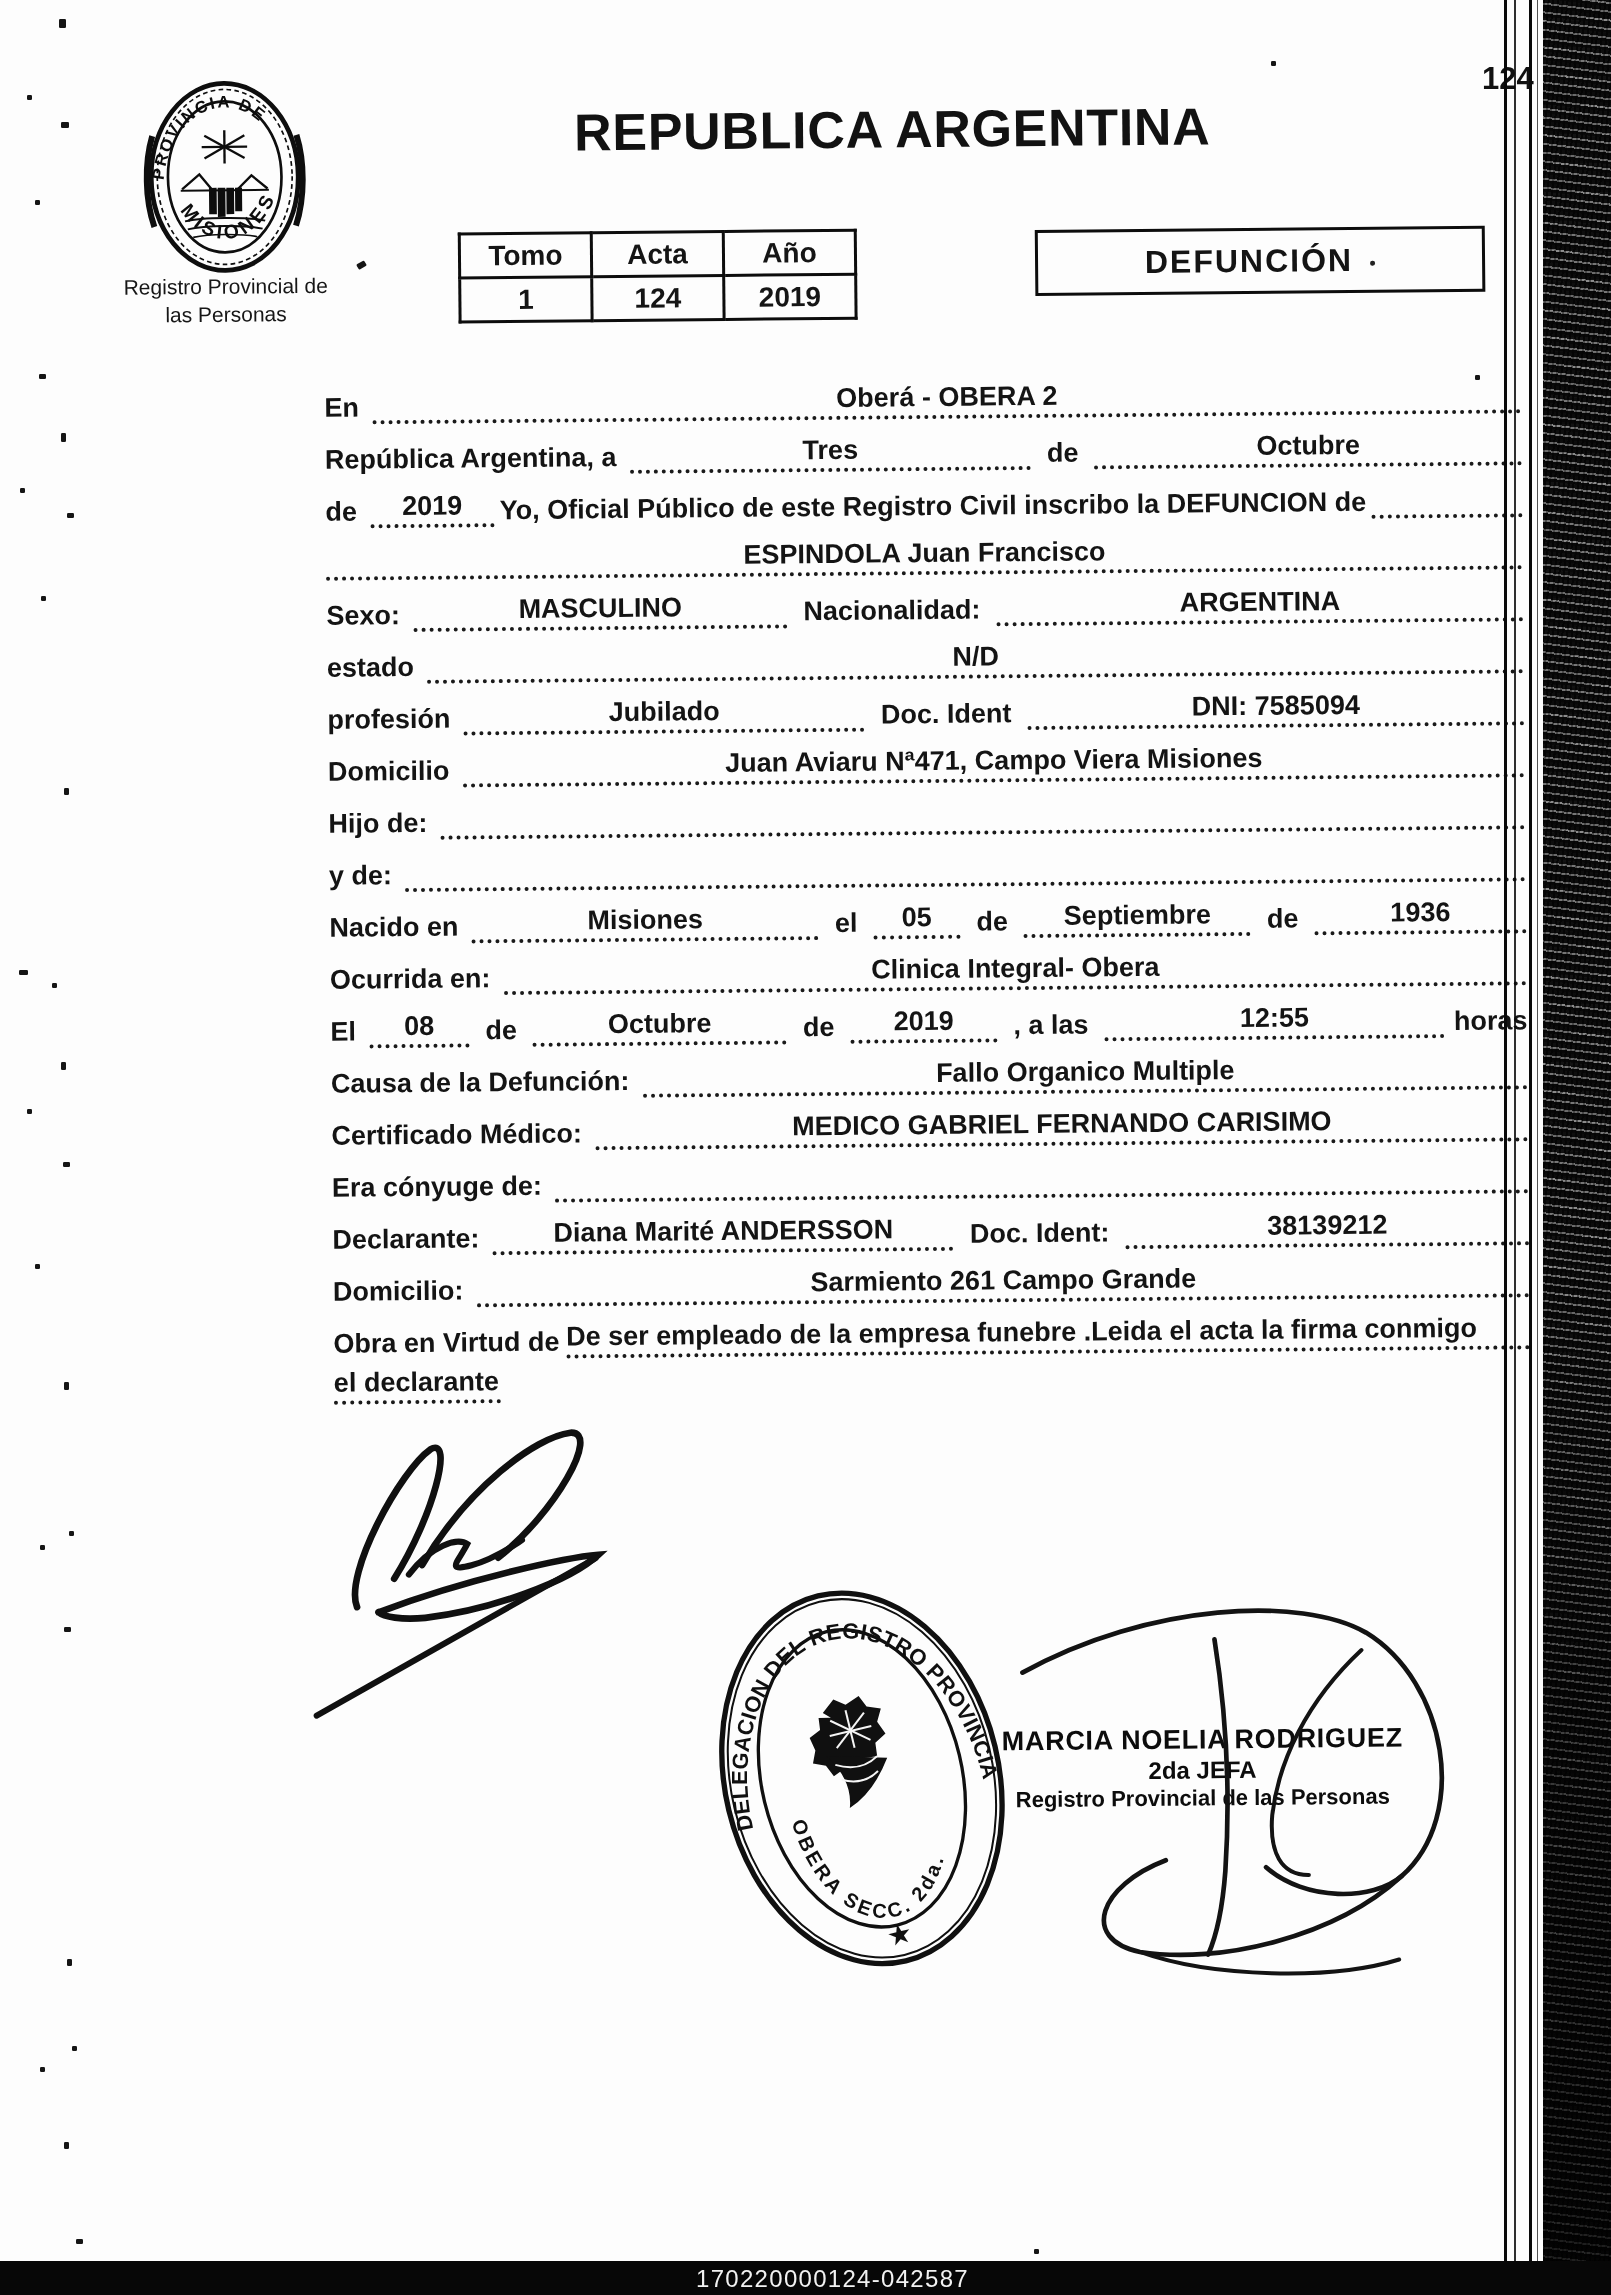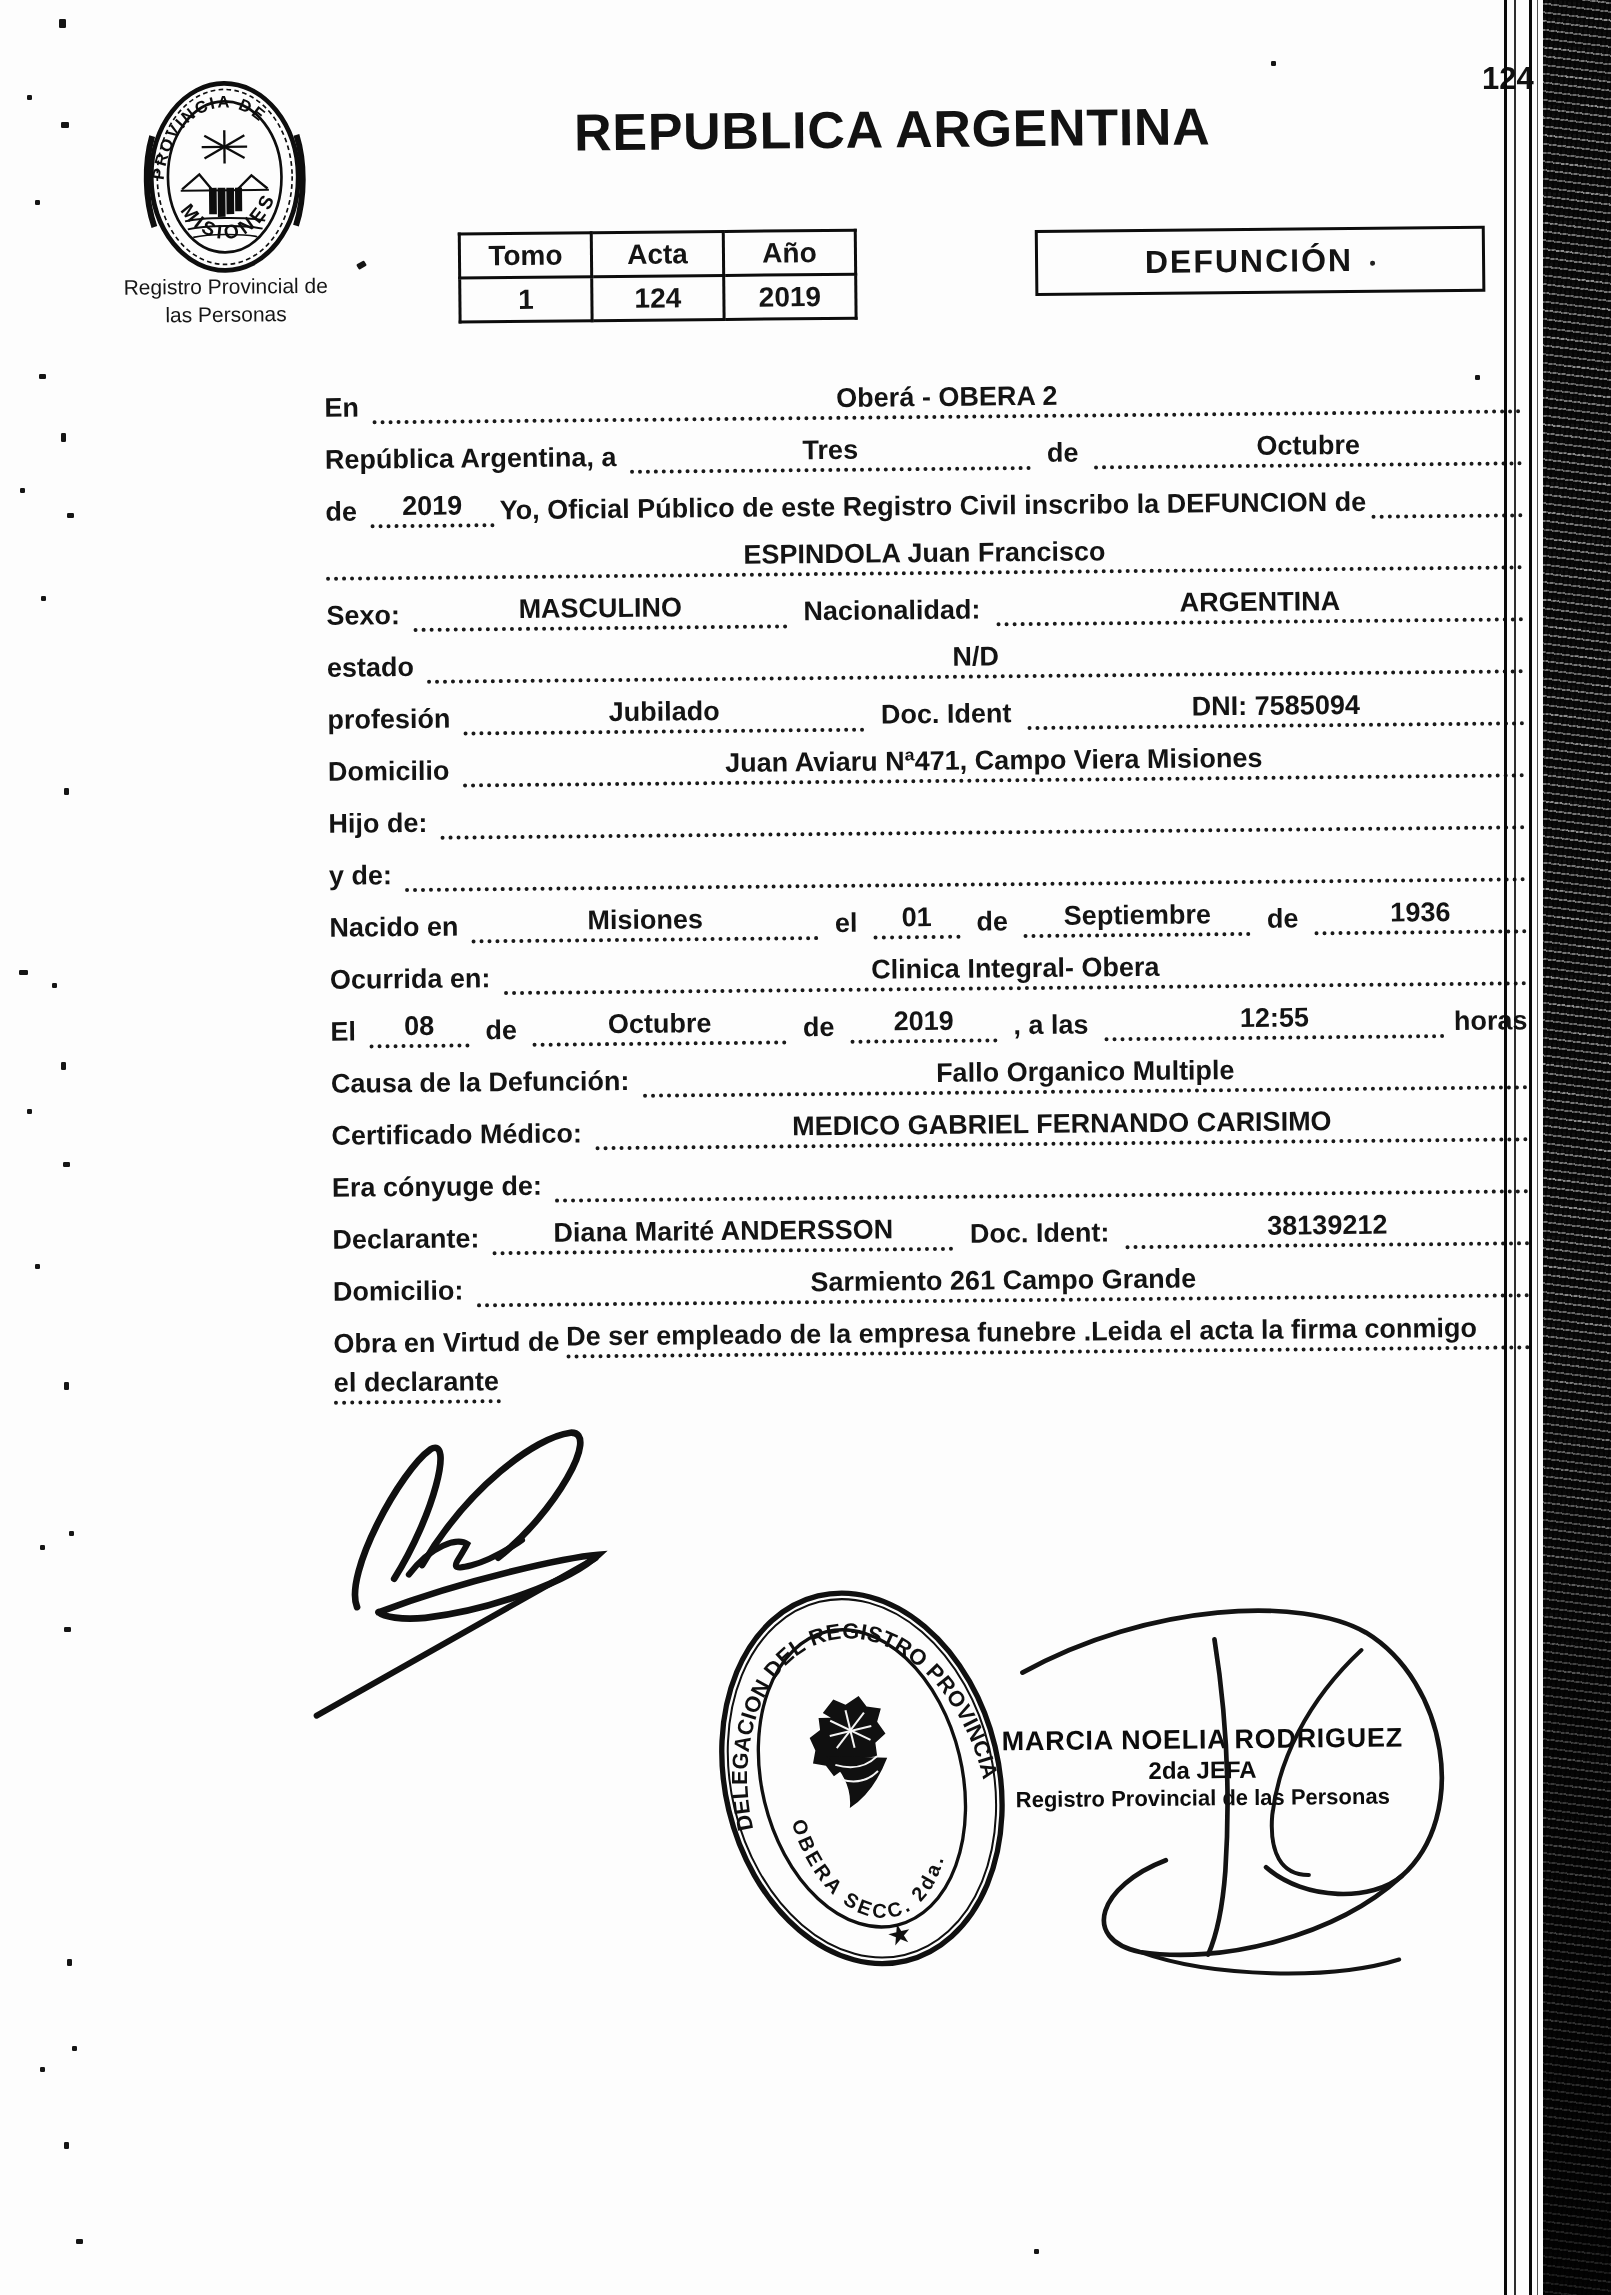--- a/index.html
+++ b/index.html
@@ -215,21 +215,21 @@
 
       <div class="frow">
         <span class="lbl">y de:</span>
         <span class="seg flex1"><span class="val"></span></span>
       </div>
 
       <div class="frow">
         <span class="lbl">Nacido en</span>
         <span class="seg" style="flex:0 0 347px"><span class="val">Misiones</span></span>
         <span class="mid">el</span>
-        <span class="seg" style="flex:0 0 87px"><span class="val">01</span></span>
+        <span class="seg" style="flex:0 0 87px"><span class="val">05</span></span>
         <span class="mid">de</span>
         <span class="seg" style="flex:0 0 227px"><span class="val">Septiembre</span></span>
         <span class="mid">de</span>
         <span class="seg flex1"><span class="val">1936</span></span>
       </div>
 
       <div class="frow">
         <span class="lbl">Ocurrida en:</span>
         <span class="seg flex1"><span class="val">Clinica Integral- Obera</span></span>
       </div>
@@ -370,15 +370,18 @@
   <div class="speck" style="left:64px;top:1627px;width:6.7px;height:5.3px"></div>
   <div class="speck" style="left:67px;top:1959px;width:5.3px;height:6.7px"></div>
   <div class="speck" style="left:72px;top:2046px;width:5.3px;height:5.3px"></div>
   <div class="speck" style="left:40px;top:2067px;width:5.3px;height:5.3px"></div>
   <div class="speck" style="left:64px;top:2142px;width:5.3px;height:6.7px"></div>
   <div class="speck" style="left:76px;top:2239px;width:6.7px;height:5.3px"></div>
   <div class="speck" style="left:1034px;top:2249px;width:5.3px;height:5.3px"></div>
   <div class="speck" style="left:1271px;top:61px;width:4.7px;height:4.7px"></div>
   <div class="speck" style="left:1475px;top:375px;width:5.3px;height:5.3px"></div>
 
+  <div class="footer-bar">
+    <span class="footer-code">170220000124-042587</span>
+  </div>
 
 </div>
 
 
 </body></html>

